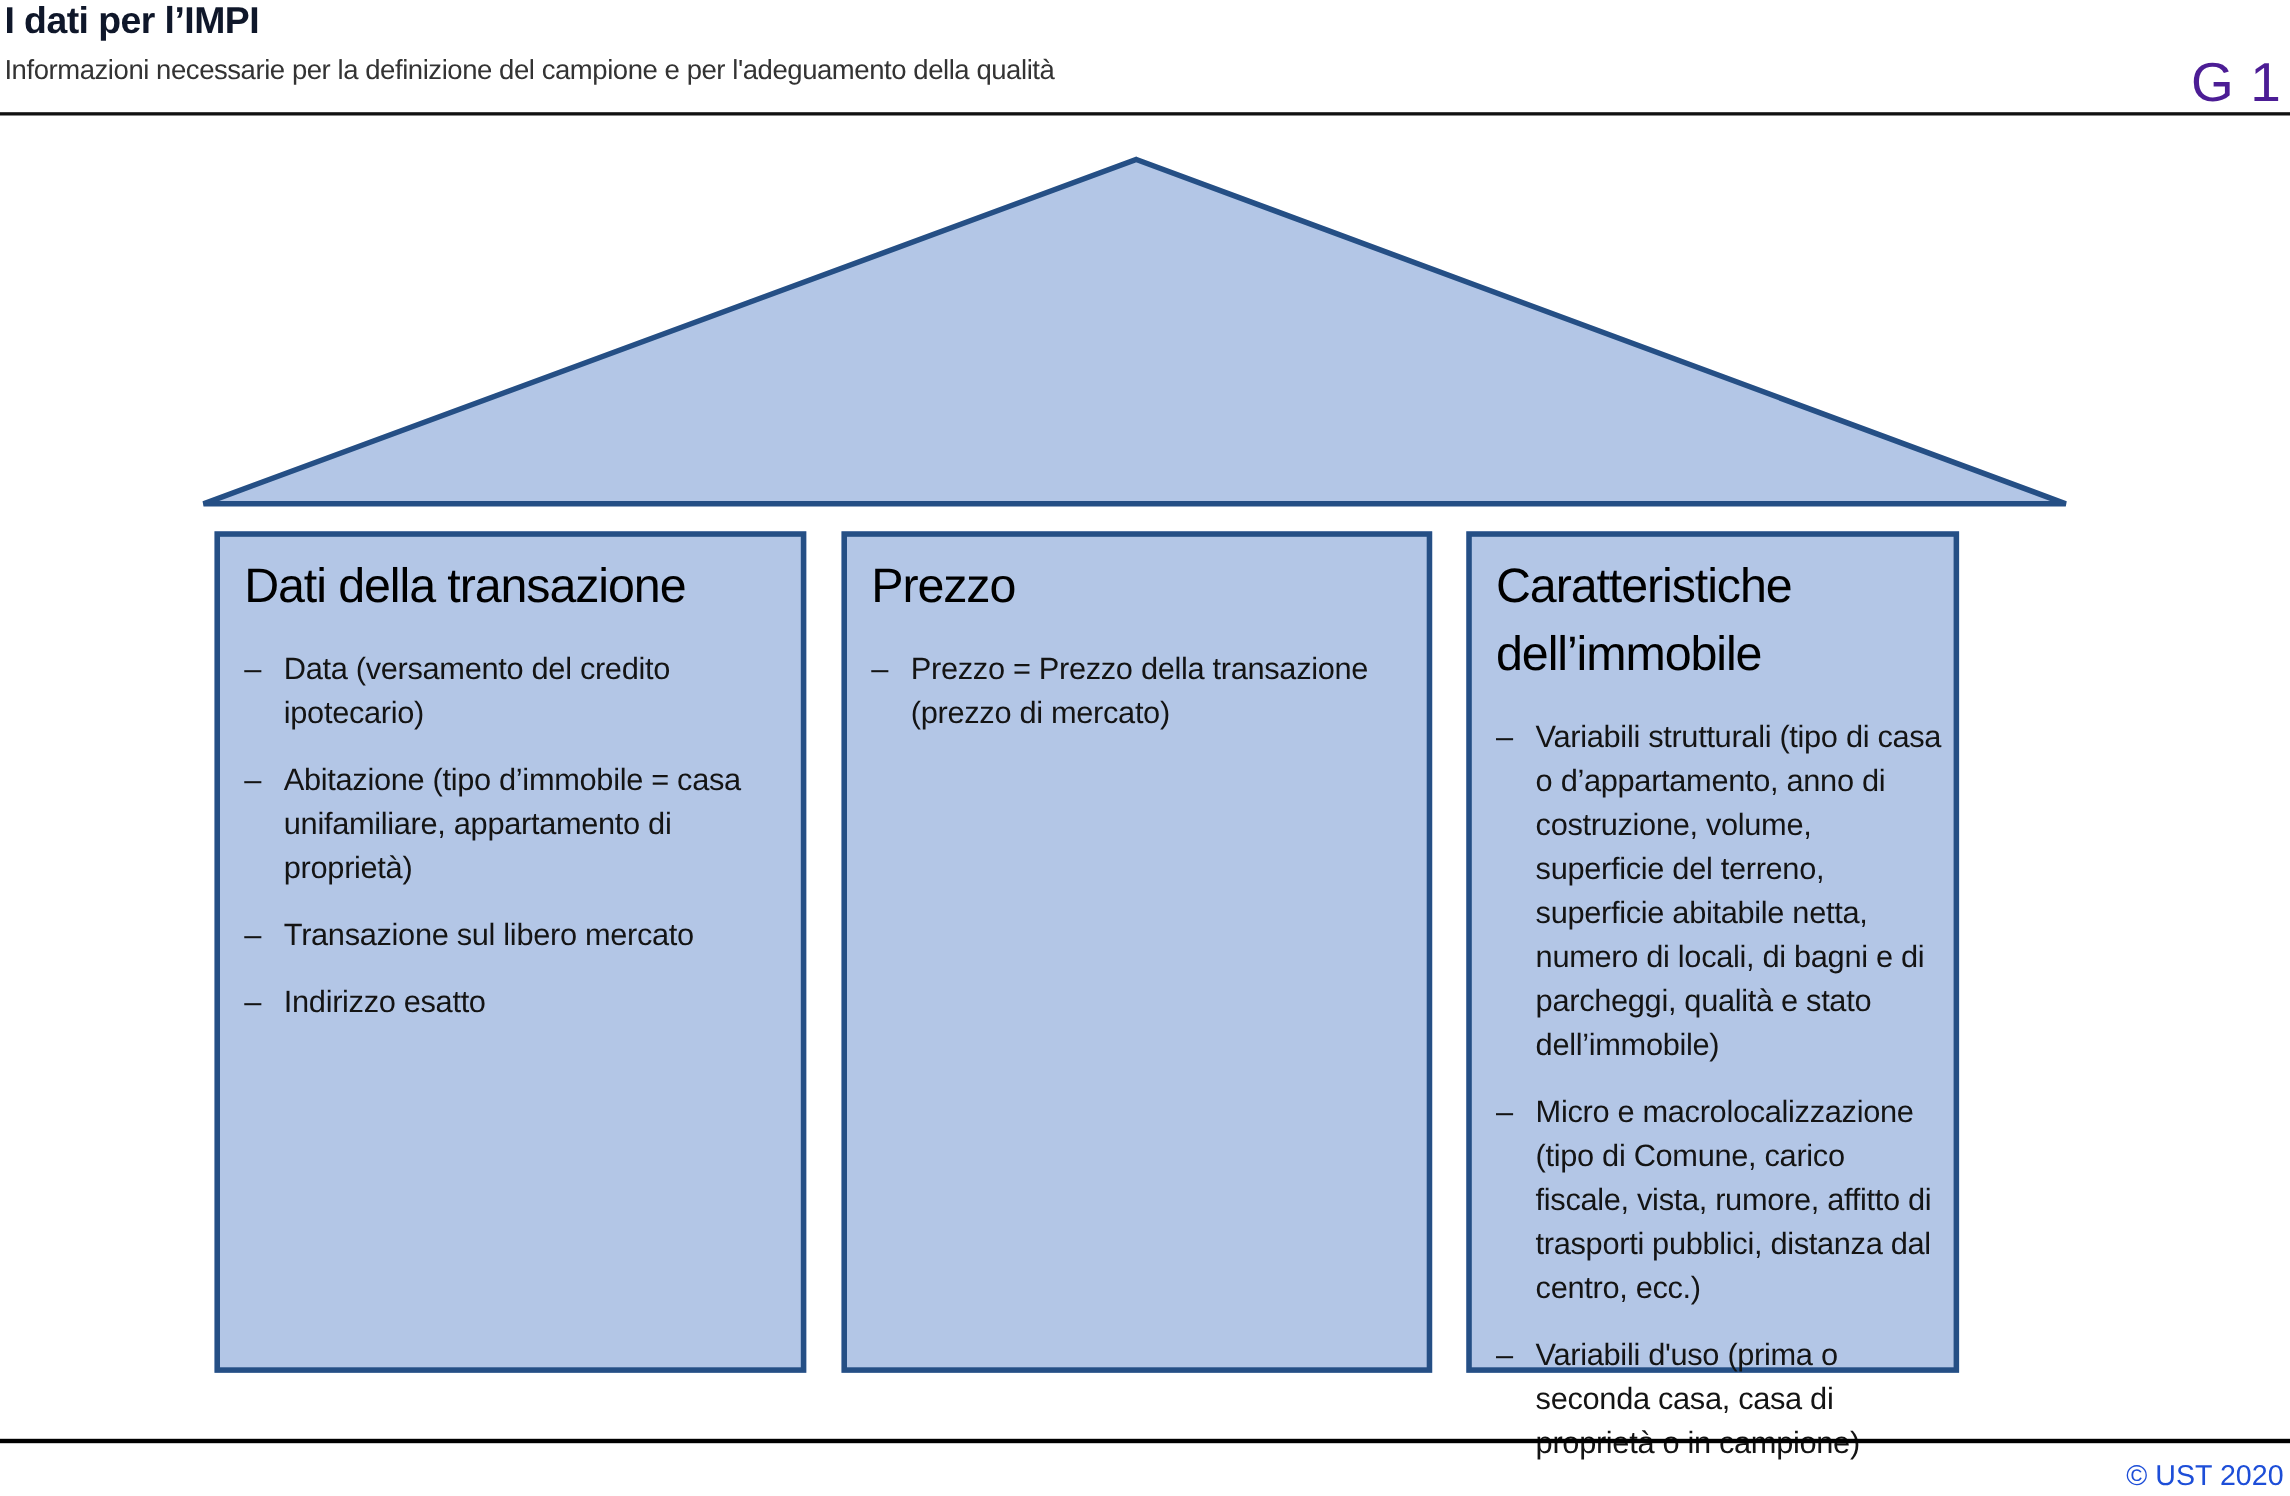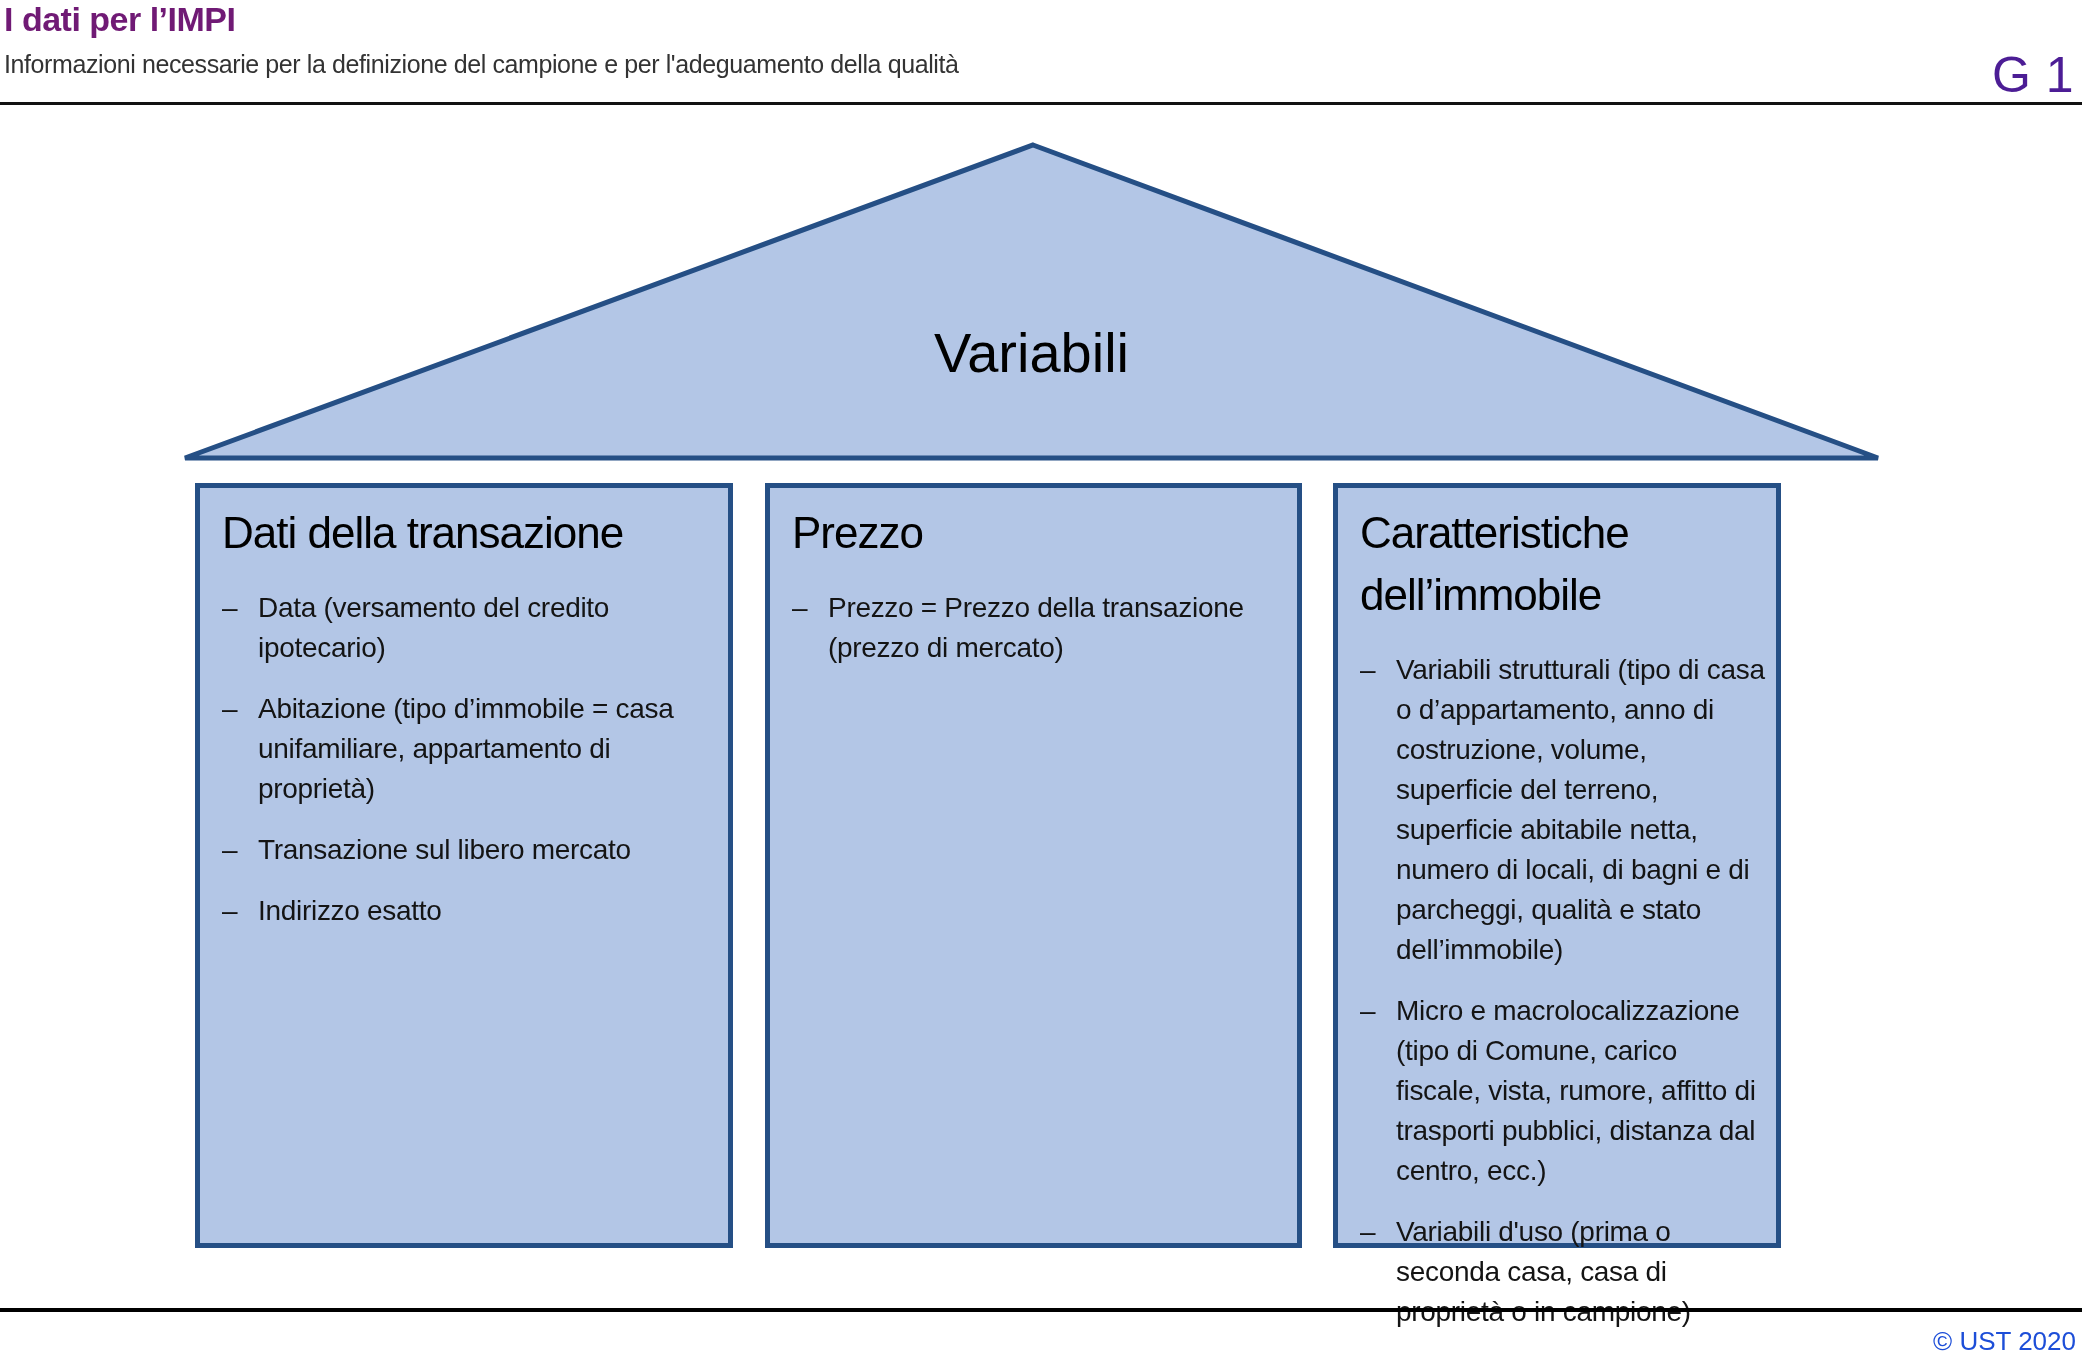--- a/index.html
+++ b/index.html
@@ -10,21 +10,21 @@
     background: #ffffff;
     font-family: "Liberation Sans", sans-serif;
     color: #000;
     overflow: hidden;
   }
 
   
   .page-title {
     position: absolute; left: 4px; top: 0px;
     font-size: 34px; font-weight: bold; letter-spacing: -0.5px;
-    color: #701a75;
+    color: #0f172a;
   }
   .page-subtitle {
     position: absolute; left: 4px; top: 50px;
     font-size: 25px; font-weight: 400; letter-spacing: -0.4px;
     color: #333;
     text-align: right;
   }
   .figure-label {
     position: absolute; right: 8px; top: 46px;
     font-size: 50px; font-weight: 500; letter-spacing: 0.5px;
@@ -86,21 +86,20 @@
 <div class="page">
 
   <div class="page-title">I dati per l’IMPI</div>
   <div class="page-subtitle">Informazioni necessarie per la definizione del campione e per l'adeguamento della qualità</div>
   <div class="figure-label">G 1</div>
   <div class="header-rule"></div>
 
   <svg class="roof-svg" viewBox="0 0 2082 1360" xmlns="http://www.w3.org/2000/svg">
     <polygon points="1033,145 1878,458 185,458"></polygon>
   </svg>
-  <div class="roof-label">Variabili</div>
 
   <section class="col col1">
     <h2 class="col-title">Dati della transazione</h2>
     <div class="item">
       <span class="dash">–</span>
       <span class="txt">Data (versamento del credito ipotecario)</span>
     </div>
     <div class="item">
       <span class="dash">–</span>
       <span class="txt">Abitazione (tipo d’immobile = casa unifamiliare, appartamento di proprietà)</span>

